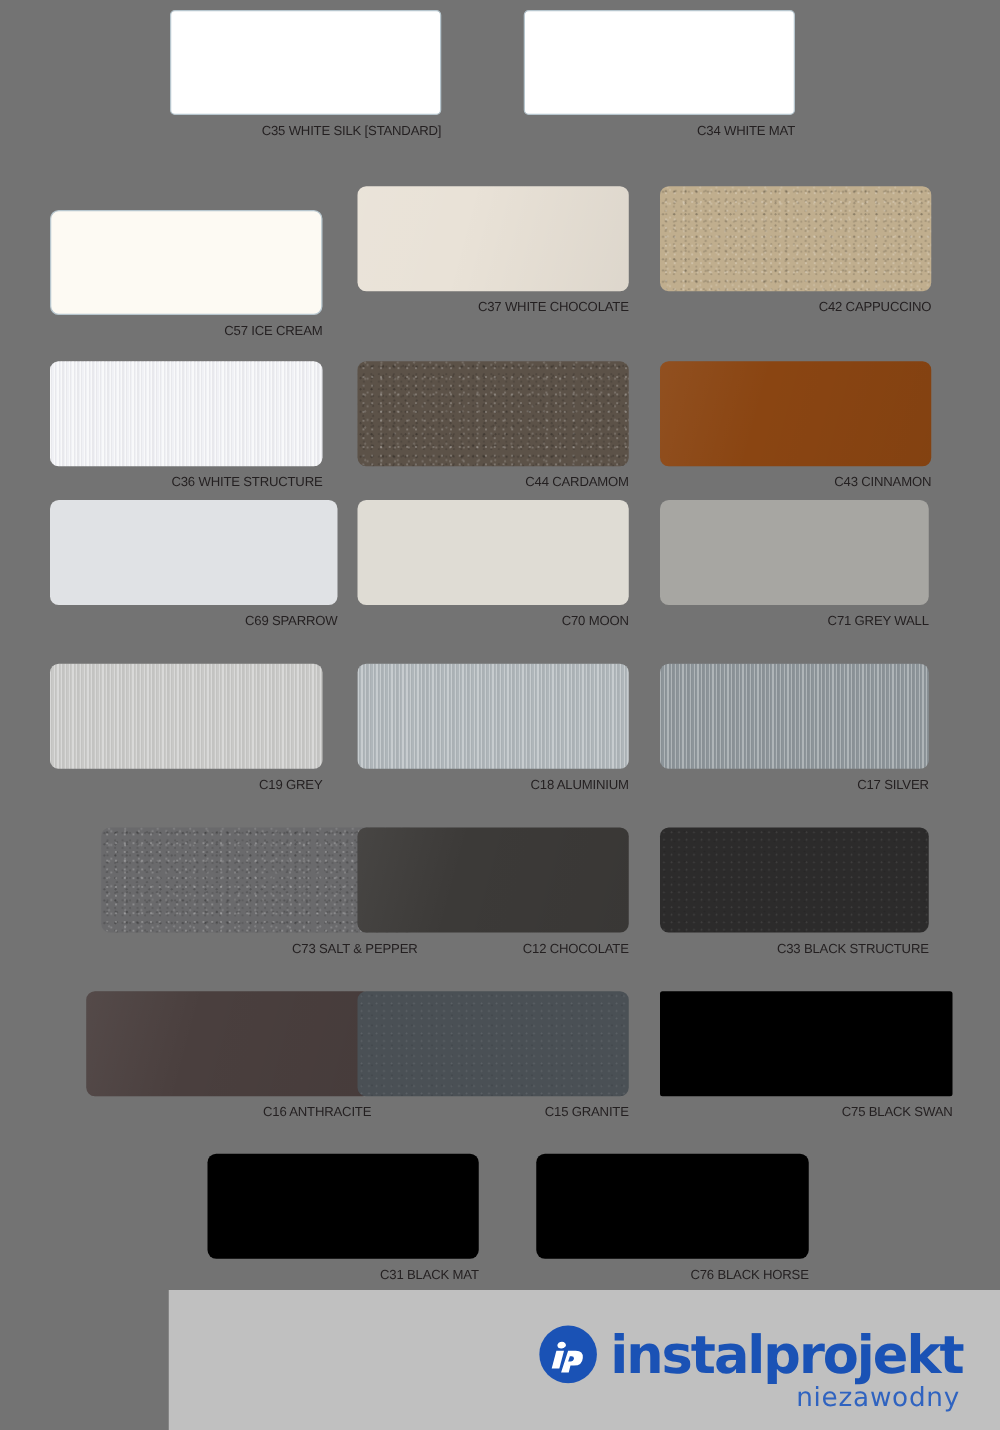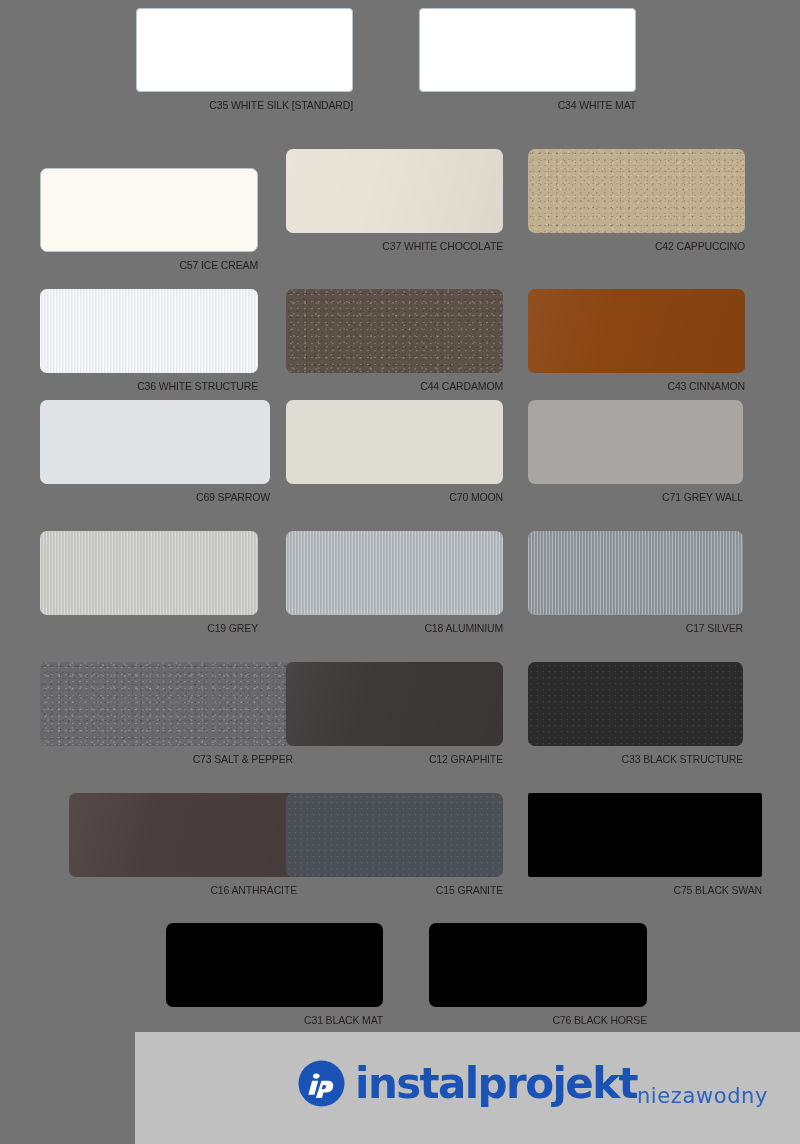--- a/index.html
+++ b/index.html
@@ -138,21 +138,21 @@
     top: 1032px;
     width: 665px;
     height: 112px;
     background: #c0c0c0;
   }
   .logo {
     position: absolute;
     right: 30px;
     top: 28px;
     display: flex;
-    flex-direction: row;
+    flex-direction: column;
     align-items: flex-end;
   }
   .logo-main {
     display: flex;
     align-items: center;
     gap: 10px;
   }
   .logo-mark {
     width: 47px;
     height: 47px;
@@ -248,27 +248,27 @@
         <div class="swatch tex-lines-soft" style="background:#AFB6BA;"></div>
         <div class="label">C18 ALUMINIUM</div>
       </div>
       <div class="cell c2" style="width:215px;">
         <div class="swatch tex-lines-soft" style="background:#8D959A;"></div>
         <div class="label">C17 SILVER</div>
       </div>
     </div>
 
     <div class="row" style="top:662px;">
-      <div class="cell c0" style="width:253px;">
+      <div class="cell c0" style="width:253px;margin-left:41px;">
         <div class="swatch tex-grain" style="background:#6A6A6C;"></div>
         <div class="label">C73 SALT &amp; PEPPER</div>
       </div>
       <div class="cell c1">
         <div class="swatch tex-sheen" style="background:#3C3A38;"></div>
-        <div class="label">C12 GRAPHITE</div>
+        <div class="label">C12 CHOCOLATE</div>
       </div>
       <div class="cell c2" style="width:215px;">
         <div class="swatch tex-grain-fine" style="background:#2C2B2B;"></div>
         <div class="label">C33 BLACK STRUCTURE</div>
       </div>
     </div>
 
     <div class="row" style="top:793px;">
       <div class="cell c0" style="width:257px;padding-left:29px;">
         <div class="swatch tex-sheen" style="background:#4A3F3E;"></div>

